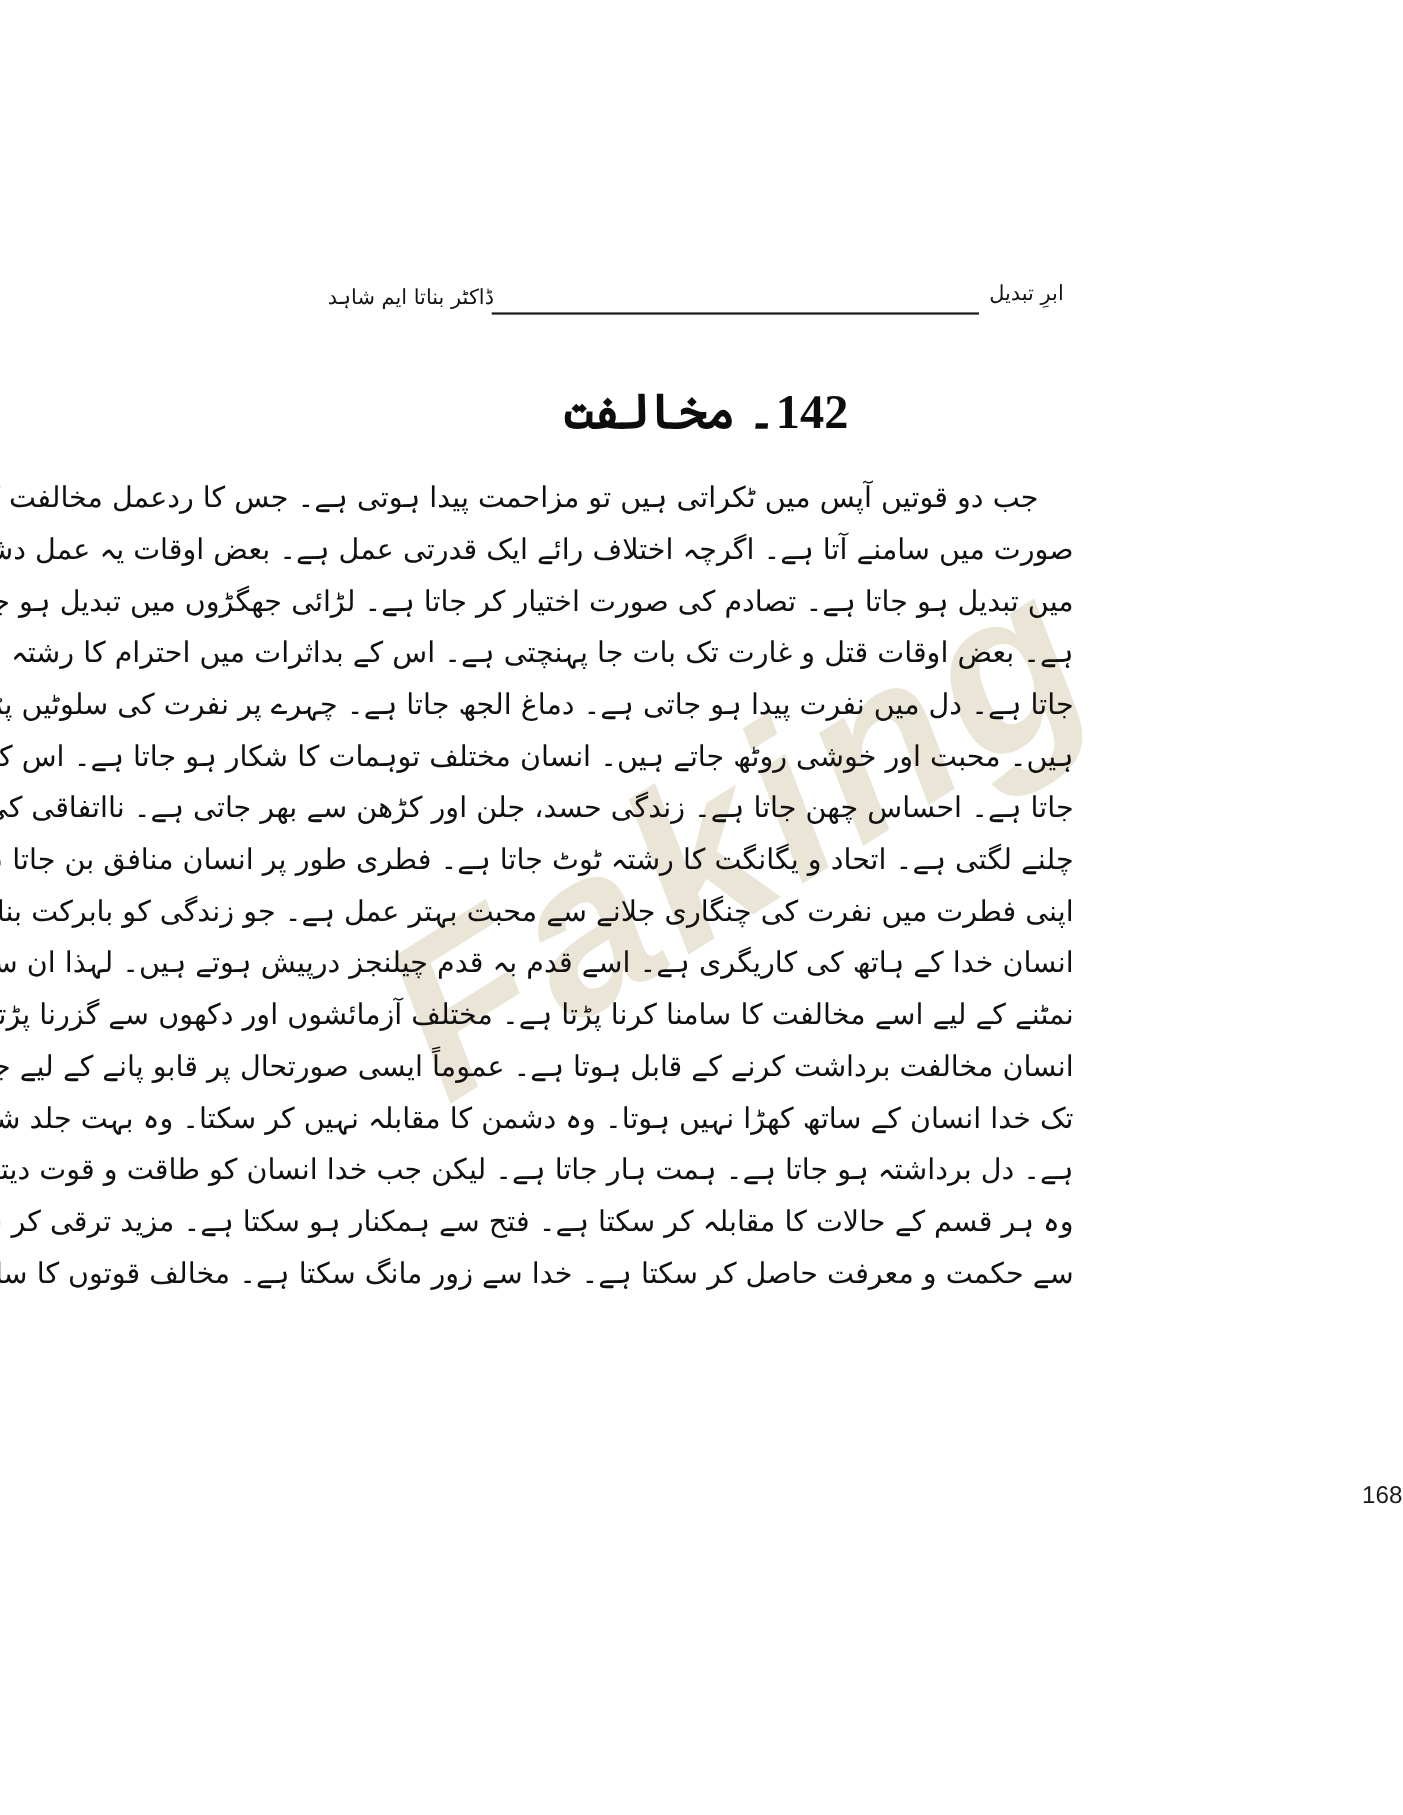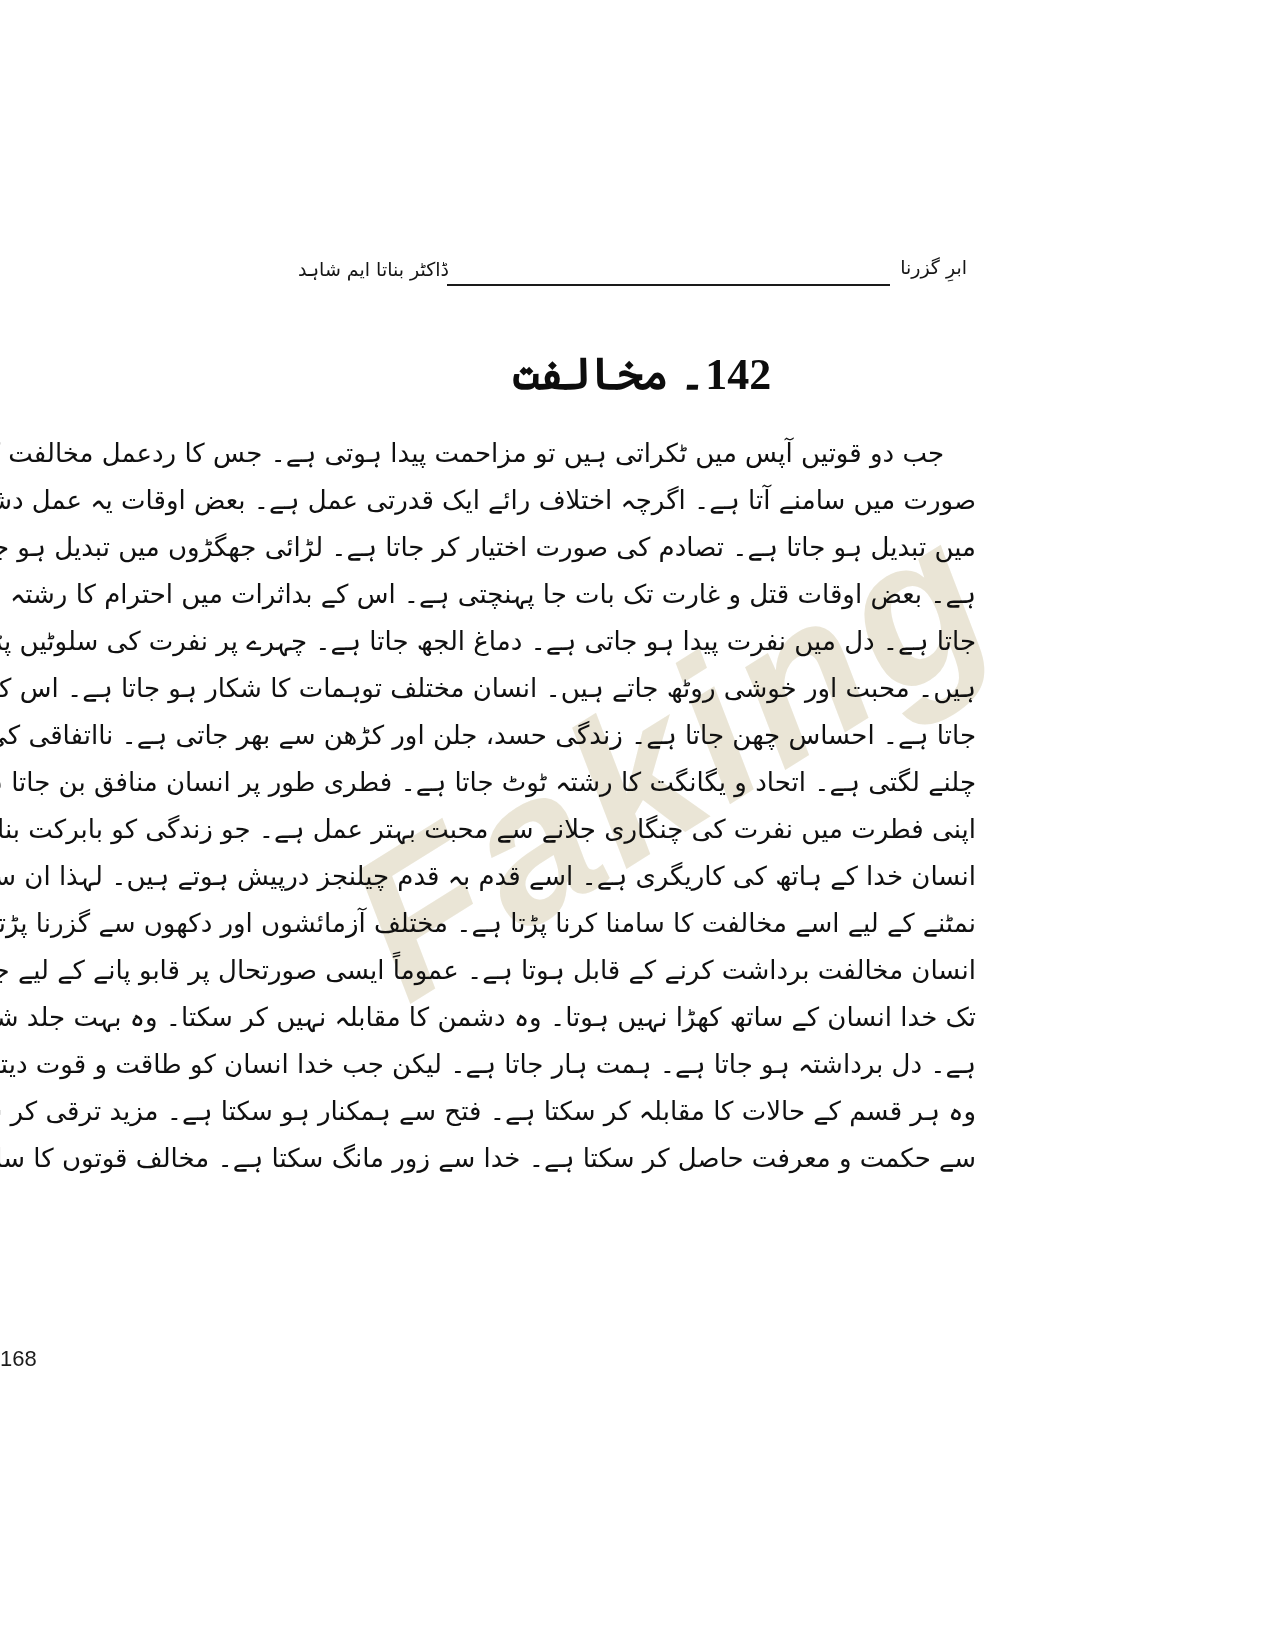--- a/index.html
+++ b/index.html
@@ -67,36 +67,36 @@
     color: rgba(214, 205, 175, 0.45);
     z-index: 1;
     text-align: center;
     user-select: none;
     white-space: nowrap;
   }
 
   
   .page-number {
     position: absolute; left: 0; top: 1346px; width: 1275px;
-    text-align: left;
+    text-align: right;
     font-family: "Liberation Sans", sans-serif;
     font-size: 22px; color: #1c1c1c;
     z-index: 2;
   }
 </style>
 </head>
 <body>
 
 <div class="page">
 
   <div class="watermark" style="color: rgb(214, 205, 175); opacity: 0.5;">Faking</div>
 
   <div class="header-left">ڈاکٹر بناتا ایم شاہد</div>
   <div class="header-rule"></div>
-  <div class="header-right">ابرِ گزرنا</div>
+  <div class="header-right">ابرِ تبدیل</div>
 
   <div class="chapter-title">142۔ مخالفت</div>
 
   <div class="body-text">
       <div class="body-line">جب دو قوتیں آپس میں ٹکراتی ہیں تو مزاحمت پیدا ہوتی ہے۔ جس کا ردعمل مخالفت کی</div>
       <div class="body-line">صورت میں سامنے آتا ہے۔ اگرچہ اختلاف رائے ایک قدرتی عمل ہے۔ بعض اوقات یہ عمل دشمنی</div>
       <div class="body-line">میں تبدیل ہو جاتا ہے۔ تصادم کی صورت اختیار کر جاتا ہے۔ لڑائی جھگڑوں میں تبدیل ہو جاتا</div>
       <div class="body-line">ہے۔ بعض اوقات قتل و غارت تک بات جا پہنچتی ہے۔ اس کے بداثرات میں احترام کا رشتہ ختم ہو</div>
       <div class="body-line">جاتا ہے۔ دل میں نفرت پیدا ہو جاتی ہے۔ دماغ الجھ جاتا ہے۔ چہرے پر نفرت کی سلوٹیں پڑ جاتی</div>
       <div class="body-line">ہیں۔ محبت اور خوشی روٹھ جاتے ہیں۔ انسان مختلف توہمات کا شکار ہو جاتا ہے۔ اس کا سکون ختم ہو</div>

